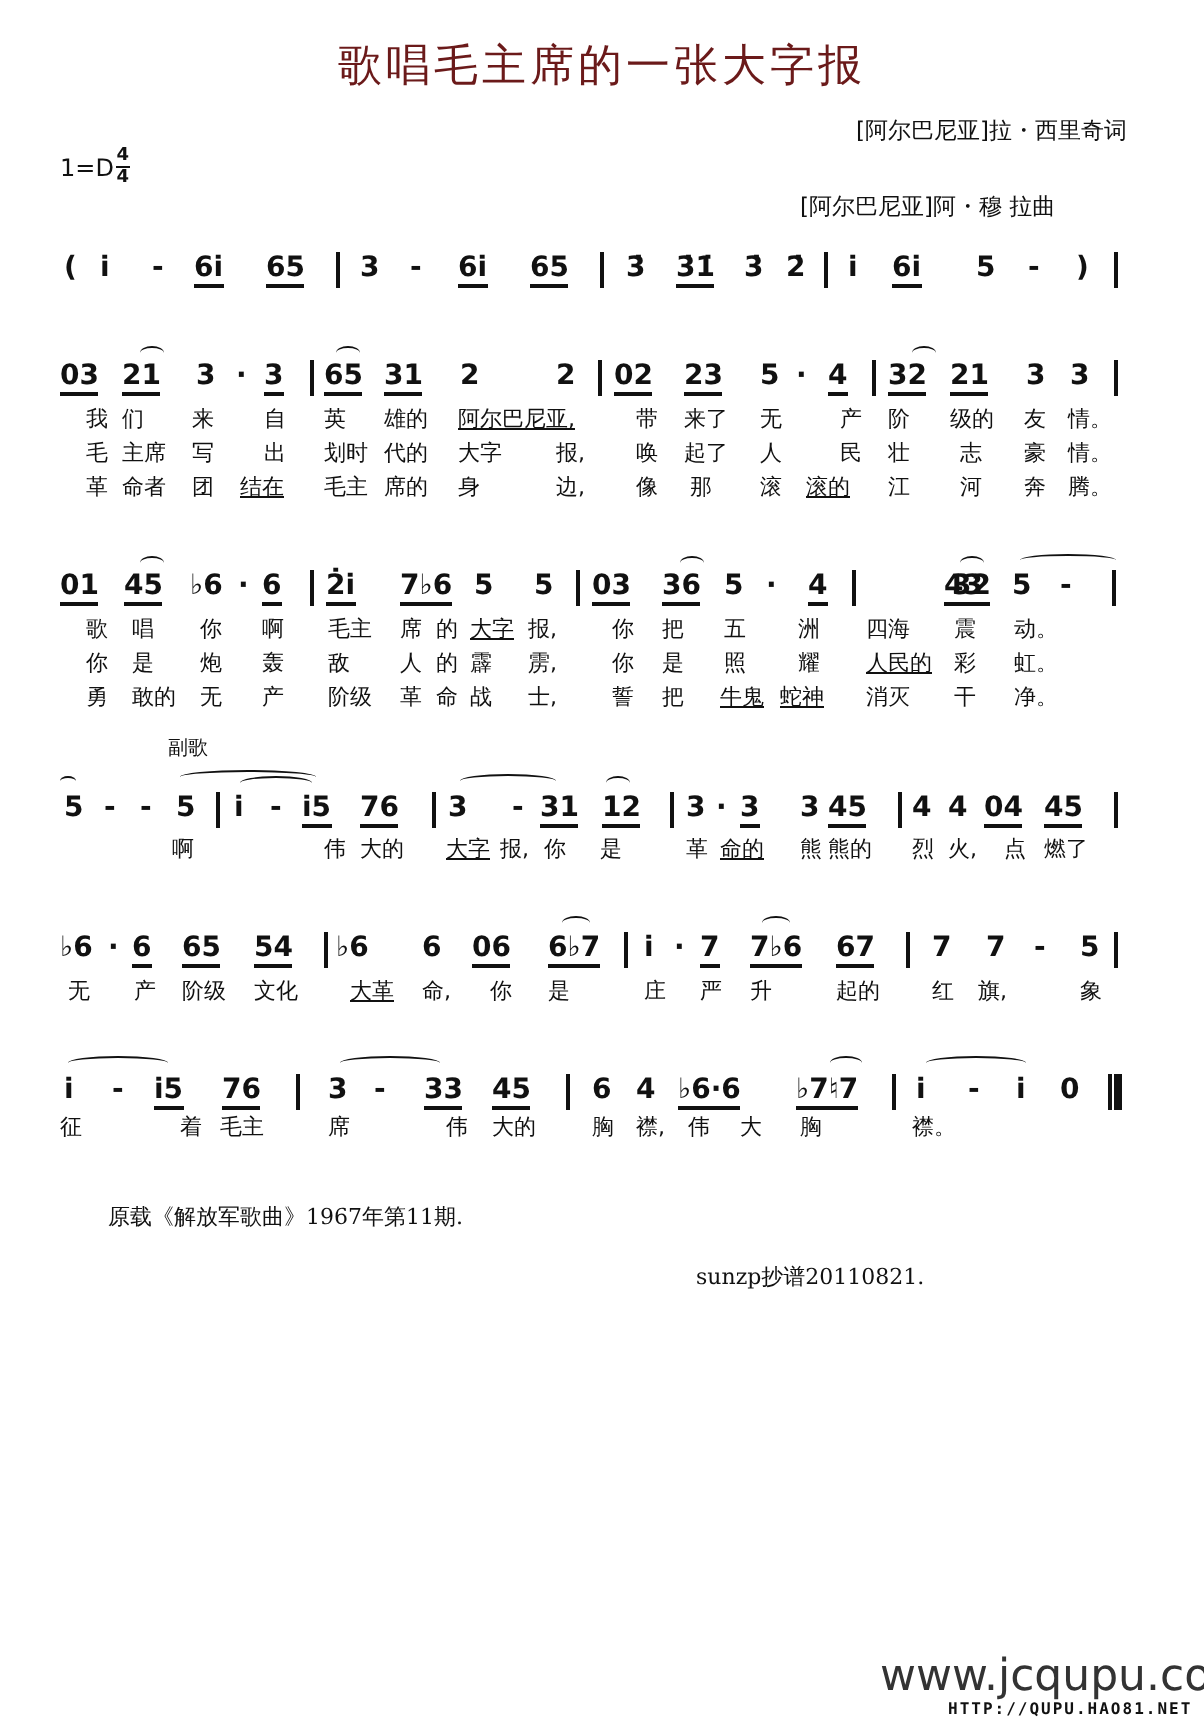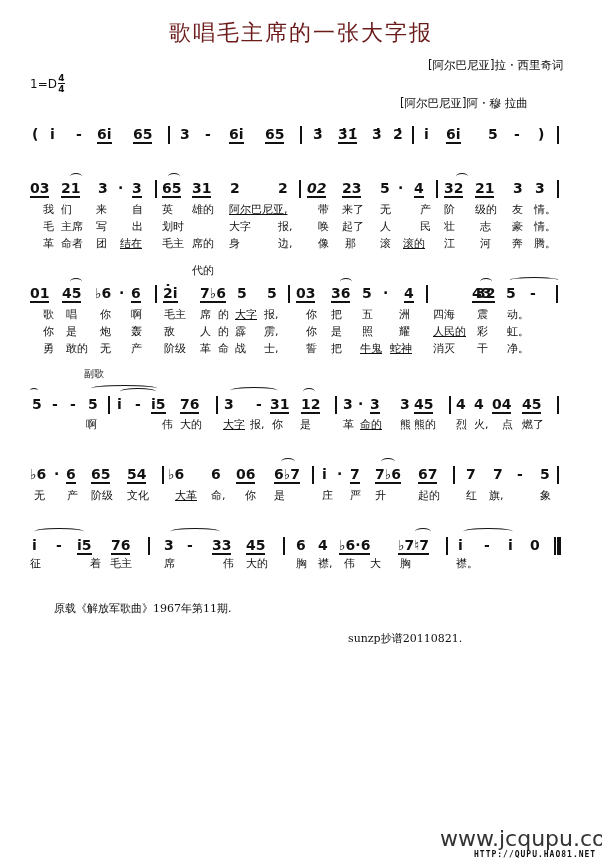--- a/index.html
+++ b/index.html
@@ -69,21 +69,21 @@
   <span class="n ul" style="left:61px;">21</span>
   <span class="n" style="left:98px;">3</span>
   <span class="n" style="left:118px;">·</span>
   <span class="n ul" style="left:132px;">3</span>
   <span class="bl" style="left:155px;top:0;"></span>
   <span class="n ul" style="left:162px;">65</span>
   <span class="n ul" style="left:192px;">31</span>
   <span class="n" style="left:230px;">2</span>
   <span class="n" style="left:278px;">2</span>
   <span class="bl" style="left:299px;top:0;"></span>
-  <span class="n ul" style="left:307px;font-style:italic;">02</span>
+  <span class="n ul" style="left:307px;">02</span>
   <span class="n ul" style="left:342px;">23</span>
   <span class="n" style="left:380px;">5</span>
   <span class="n" style="left:398px;">·</span>
   <span class="n ul" style="left:414px;">4</span>
   <span class="bl" style="left:436px;top:0;"></span>
   <span class="n ul" style="left:444px;">32</span>
   <span class="n ul" style="left:475px;">21</span>
   <span class="n" style="left:513px;">3</span>
   <span class="n" style="left:535px;">3</span>
   <span class="bl" style="left:557px;top:0;"></span>
@@ -105,21 +105,21 @@
   <span class="lyr" style="left:475px;">级的</span>
   <span class="lyr" style="left:512px;">友</span>
   <span class="lyr" style="left:534px;">情。</span>
 </div>
 <div class="row" style="top:220px;">
   <span class="lyr" style="left:43px;">毛</span>
   <span class="lyr" style="left:61px;">主席</span>
   <span class="lyr" style="left:96px;">写</span>
   <span class="lyr" style="left:132px;">出</span>
   <span class="lyr" style="left:162px;">划时</span>
-  <span class="lyr" style="left:192px;margin-top:44px;">代的</span>
+  <span class="lyr" style="left:192px;">代的</span>
   <span class="lyr" style="left:229px;">大字</span>
   <span class="lyr" style="left:278px;">报,</span>
   <span class="lyr" style="left:318px;">唤</span>
   <span class="lyr" style="left:342px;">起了</span>
   <span class="lyr" style="left:380px;">人</span>
   <span class="lyr" style="left:420px;">民</span>
   <span class="lyr" style="left:444px;">壮</span>
   <span class="lyr" style="left:480px;">志</span>
   <span class="lyr" style="left:512px;">豪</span>
   <span class="lyr" style="left:534px;">情。</span>

